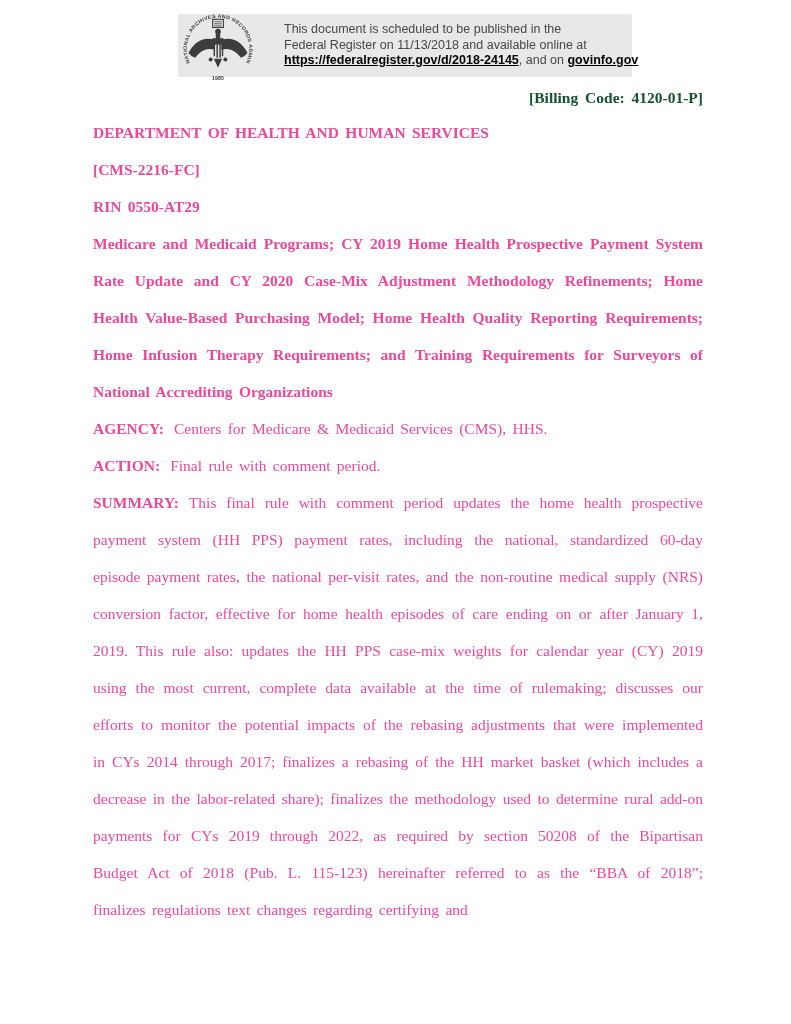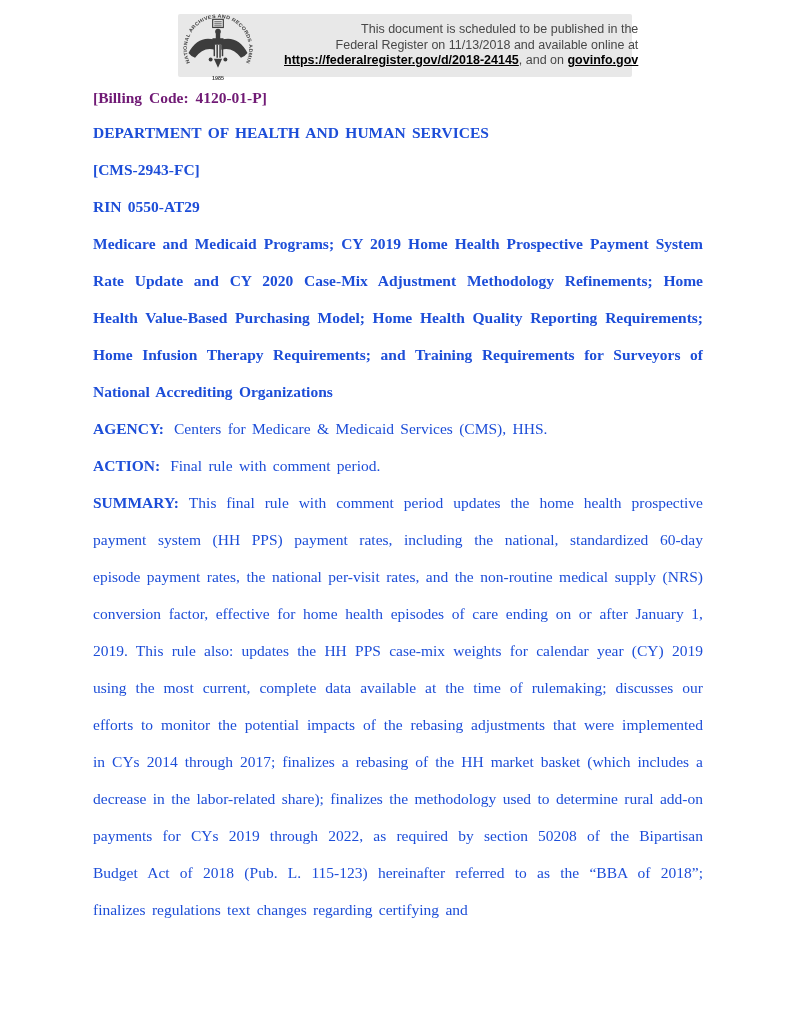--- a/index.html
+++ b/index.html
@@ -47,52 +47,52 @@
   }
   .banner-text {
     position: absolute;
     left: 106px;
     top: 8px;
     font-family: "Liberation Sans", sans-serif;
     font-size: 12.5px;
     line-height: 15.5px;
     color: #474747;
     white-space: nowrap;
-    text-align: right;
   }
   .banner-text .lnk {
     font-weight: 700;
     text-decoration: underline;
     color: #000000;
     cursor: pointer;
   }
 
   
   .billing {
     position: absolute;
     top: 89px;
     left: 93px;
     right: 88px;
+    text-align: right;
     font-weight: 700;
     font-size: 15.5px;
     word-spacing: 3px;
-    color: #701a75;
+    color: #14532d;
   }
 
   
   .content {
     position: absolute;
     top: 114px;
     left: 93px;
     right: 88px;
     font-size: 15.5px;
     line-height: 37px;
     text-align: justify;
     word-spacing: 2.5px;
-    color: #1d4ed8;
+    color: #ec4899;
   }
   .content p { margin: 0; }
   .b { font-weight: 700; }
   .lab { margin-right: 10px; margin-top: 16px; }
 </style>
 </head>
 <body>
 
 <div class="page">
 
@@ -137,21 +137,21 @@
       <div>This document is scheduled to be published in the</div>
       <div>Federal Register on 11/13/2018 and available online at</div>
       <div><span class="lnk">https://federalregister.gov/d/2018-24145</span><span>, and on </span><span class="lnk">govinfo.gov</span></div>
     </div>
   </header>
 
   <div class="billing">[Billing Code: 4120-01-P]</div>
 
   <main class="content">
     <p class="b">DEPARTMENT OF HEALTH AND HUMAN SERVICES</p>
-    <p class="b">[CMS-2943-FC]</p>
+    <p class="b">[CMS-2216-FC]</p>
     <p class="b">RIN 0550-AT29</p>
     <p class="b">Medicare and Medicaid Programs; CY 2019 Home Health Prospective Payment System Rate Update and CY 2020 Case-Mix Adjustment Methodology Refinements; Home Health Value-Based Purchasing Model; Home Health Quality Reporting Requirements; Home Infusion Therapy Requirements; and Training Requirements for Surveyors of National Accrediting Organizations</p>
     <p><span class="b lab">AGENCY:</span><span>Centers for Medicare &amp; Medicaid Services (CMS), HHS.</span></p>
     <p><span class="b lab">ACTION:</span><span>Final rule with comment period.</span></p>
     <p><span class="b lab">SUMMARY:</span><span>This final rule with comment period updates the home health prospective payment system (HH PPS) payment rates, including the national, standardized 60-day episode payment rates, the national per-visit rates, and the non-routine medical supply (NRS) conversion factor, effective for home health episodes of care ending on or after January 1, 2019. This rule also: updates the HH PPS case-mix weights for calendar year (CY) 2019 using the most current, complete data available at the time of rulemaking; discusses our efforts to monitor the potential impacts of the rebasing adjustments that were implemented in CYs 2014 through 2017; finalizes a rebasing of the HH market basket (which includes a decrease in the labor-related share); finalizes the methodology used to determine rural add-on payments for CYs 2019 through 2022, as required by section 50208 of the Bipartisan Budget Act of 2018 (Pub. L. 115-123) hereinafter referred to as the “BBA of 2018”; finalizes regulations text changes regarding certifying and</span></p>
   </main>
 
 </div>
 
 </body></html>

